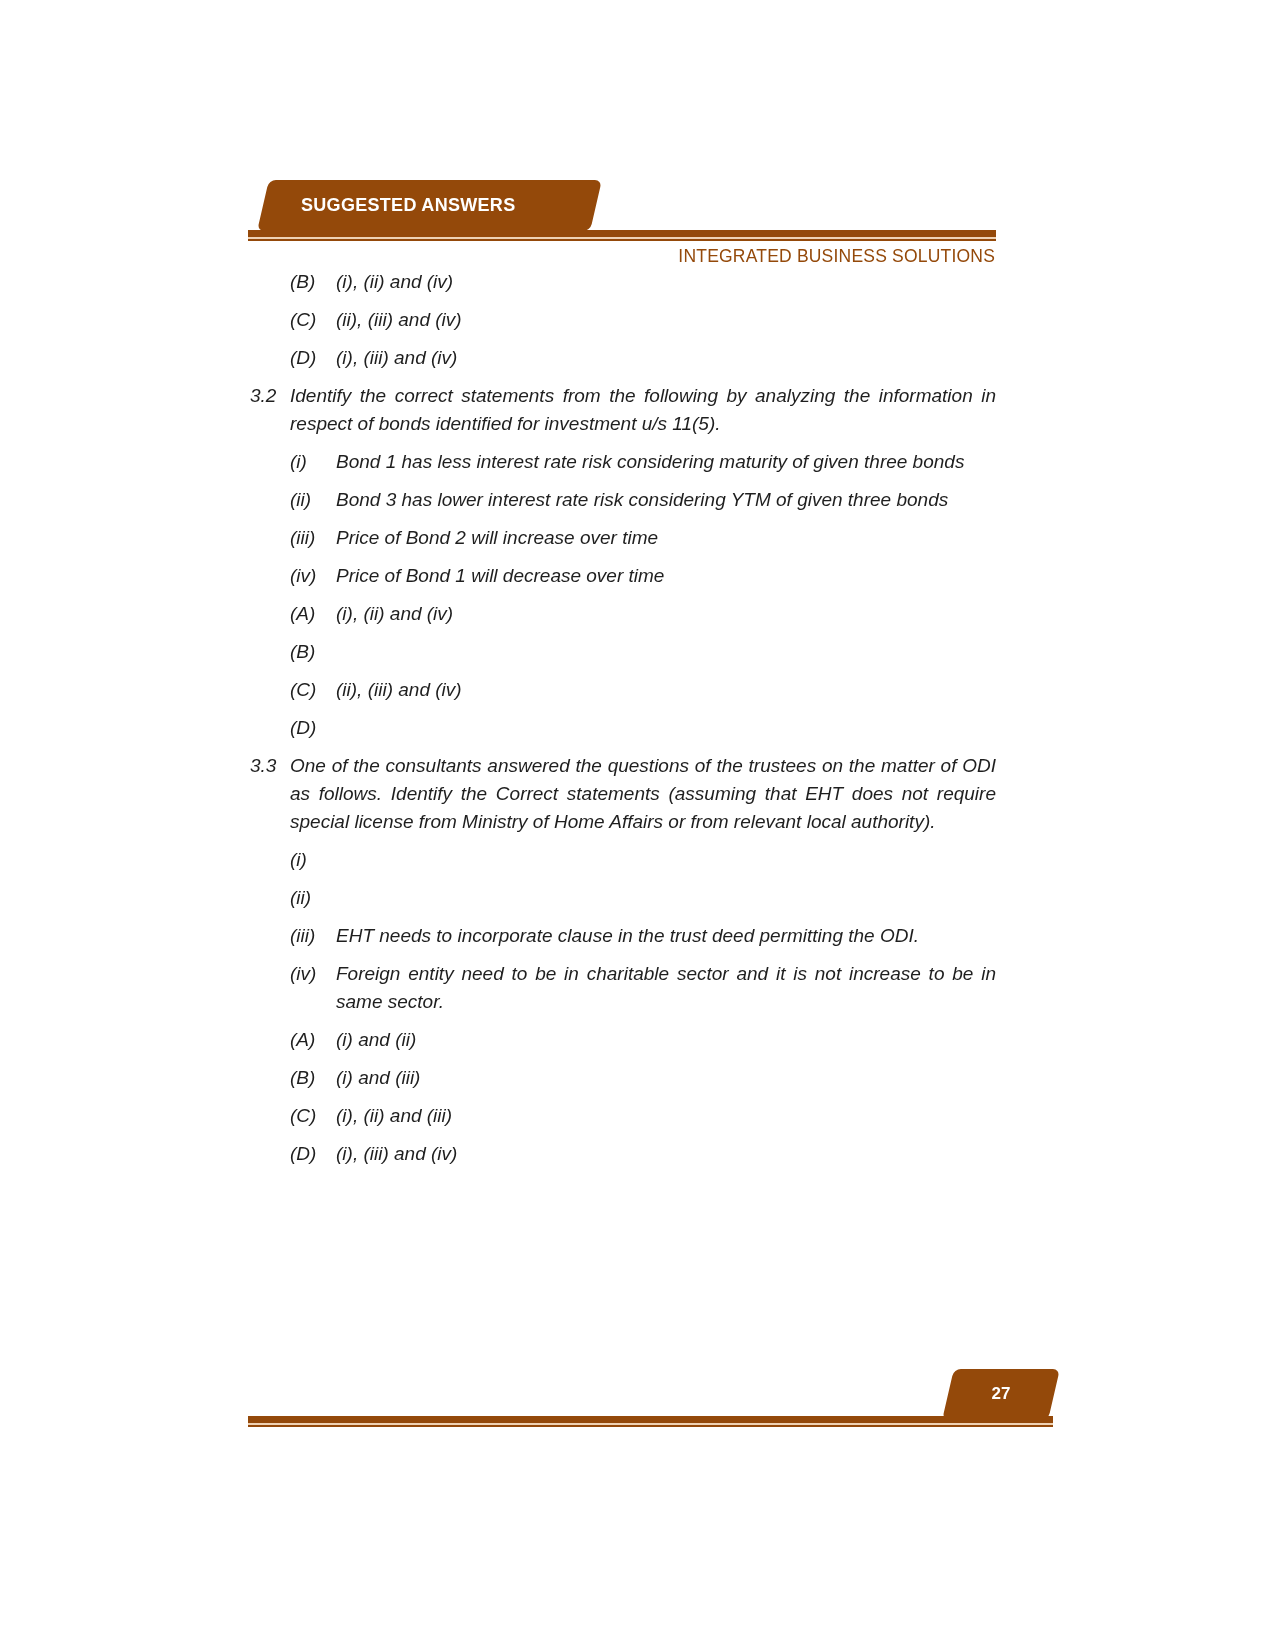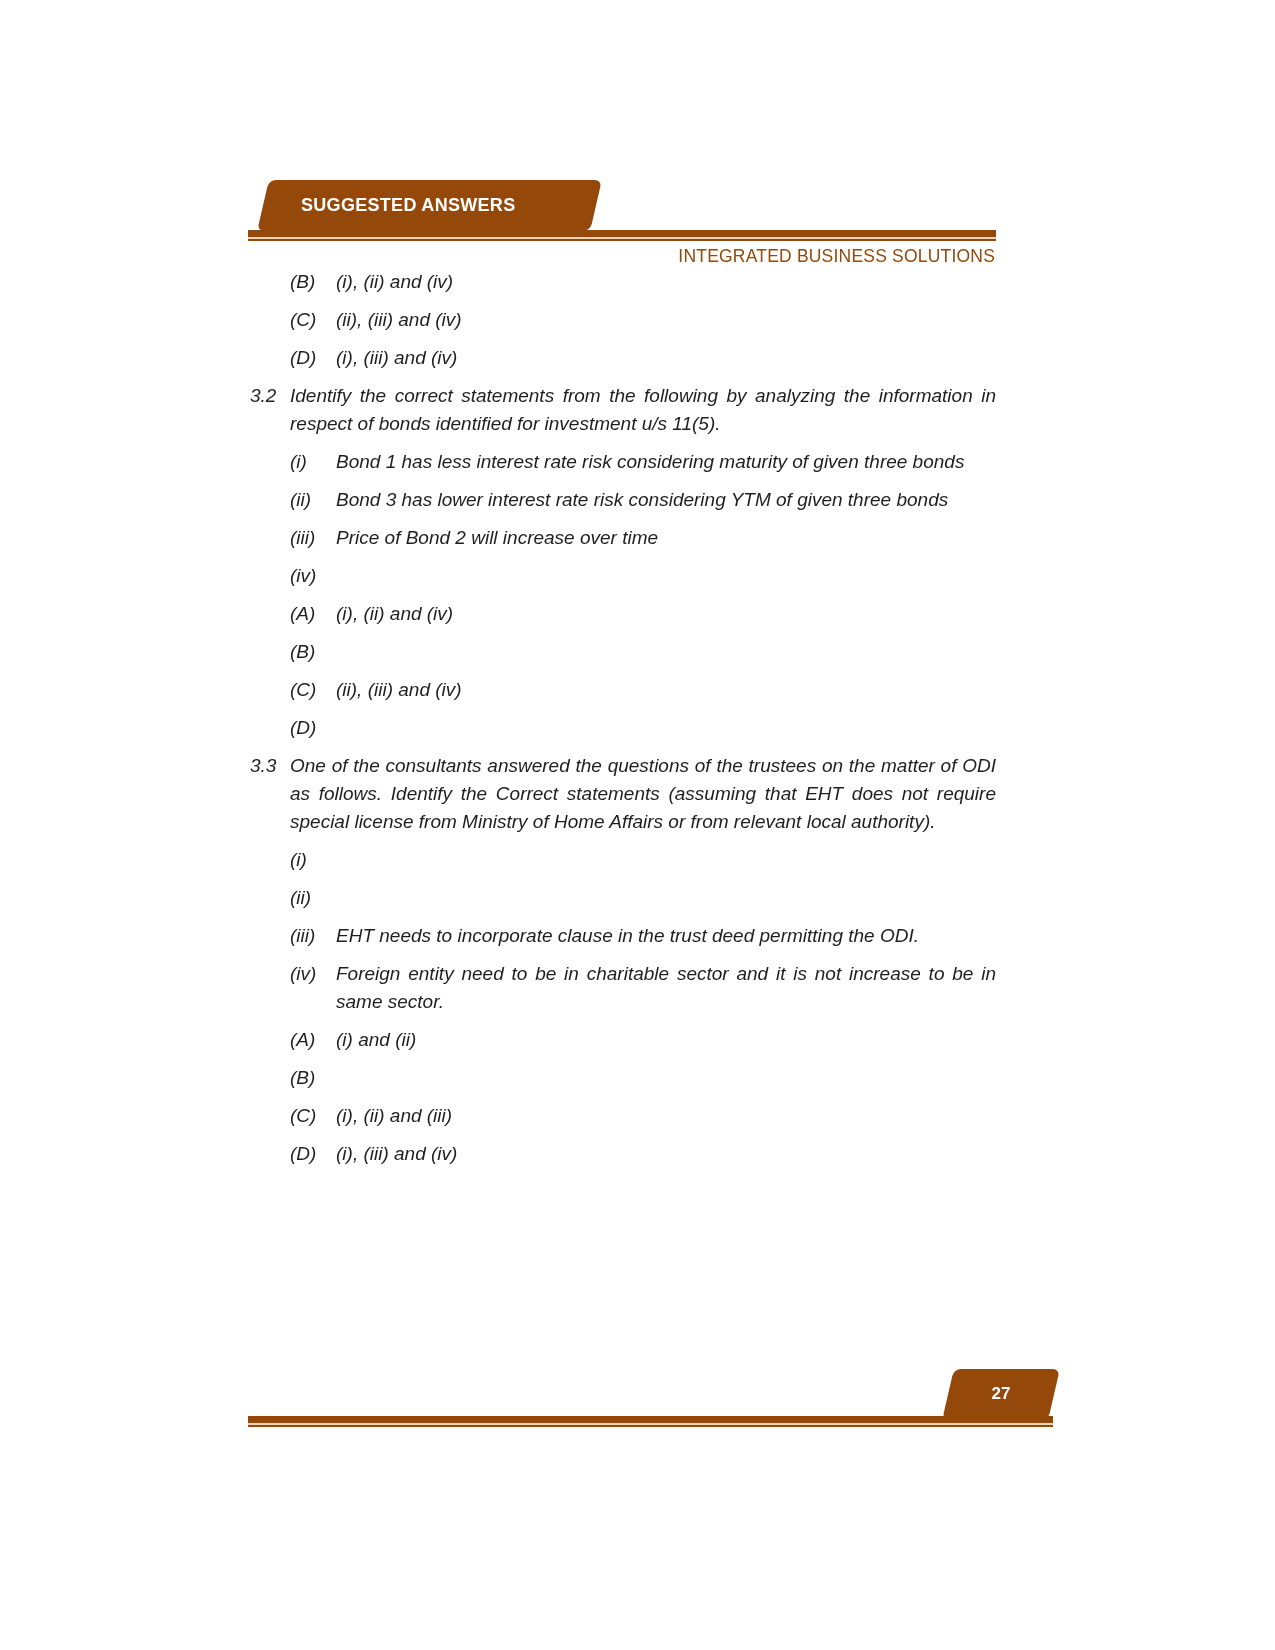--- a/index.html
+++ b/index.html
@@ -127,20 +127,21 @@
     <div class="st-row">
       <span class="st-label">(ii)</span>
       <span class="st-text">Bond 3 has lower interest rate risk considering YTM of given three bonds</span>
     </div>
     <div class="st-row">
       <span class="st-label">(iii)</span>
       <span class="st-text">Price of Bond 2 will increase over time</span>
     </div>
     <div class="st-row">
       <span class="st-label">(iv)</span>
+      <span class="st-text">Price of Bond 1 will decrease over time</span>
     </div>
     <div class="opt-row">
       <span class="opt-label">(A)</span>
       <span class="opt-text">(i), (ii) and (iv)</span>
     </div>
     <div class="opt-row">
       <span class="opt-label">(B)</span>
     </div>
     <div class="opt-row">
       <span class="opt-label">(C)</span>
@@ -167,20 +168,21 @@
     <div class="st-row">
       <span class="st-label">(iv)</span>
       <span class="st-text">Foreign entity need to be in charitable sector and it is not increase to be in same sector.</span>
     </div>
     <div class="opt-row">
       <span class="opt-label">(A)</span>
       <span class="opt-text">(i) and (ii)</span>
     </div>
     <div class="opt-row">
       <span class="opt-label">(B)</span>
+      <span class="opt-text">(i) and (iii)</span>
     </div>
     <div class="opt-row">
       <span class="opt-label">(C)</span>
       <span class="opt-text">(i), (ii) and (iii)</span>
     </div>
     <div class="opt-row">
       <span class="opt-label">(D)</span>
       <span class="opt-text">(i), (iii) and (iv)</span>
     </div>
 

